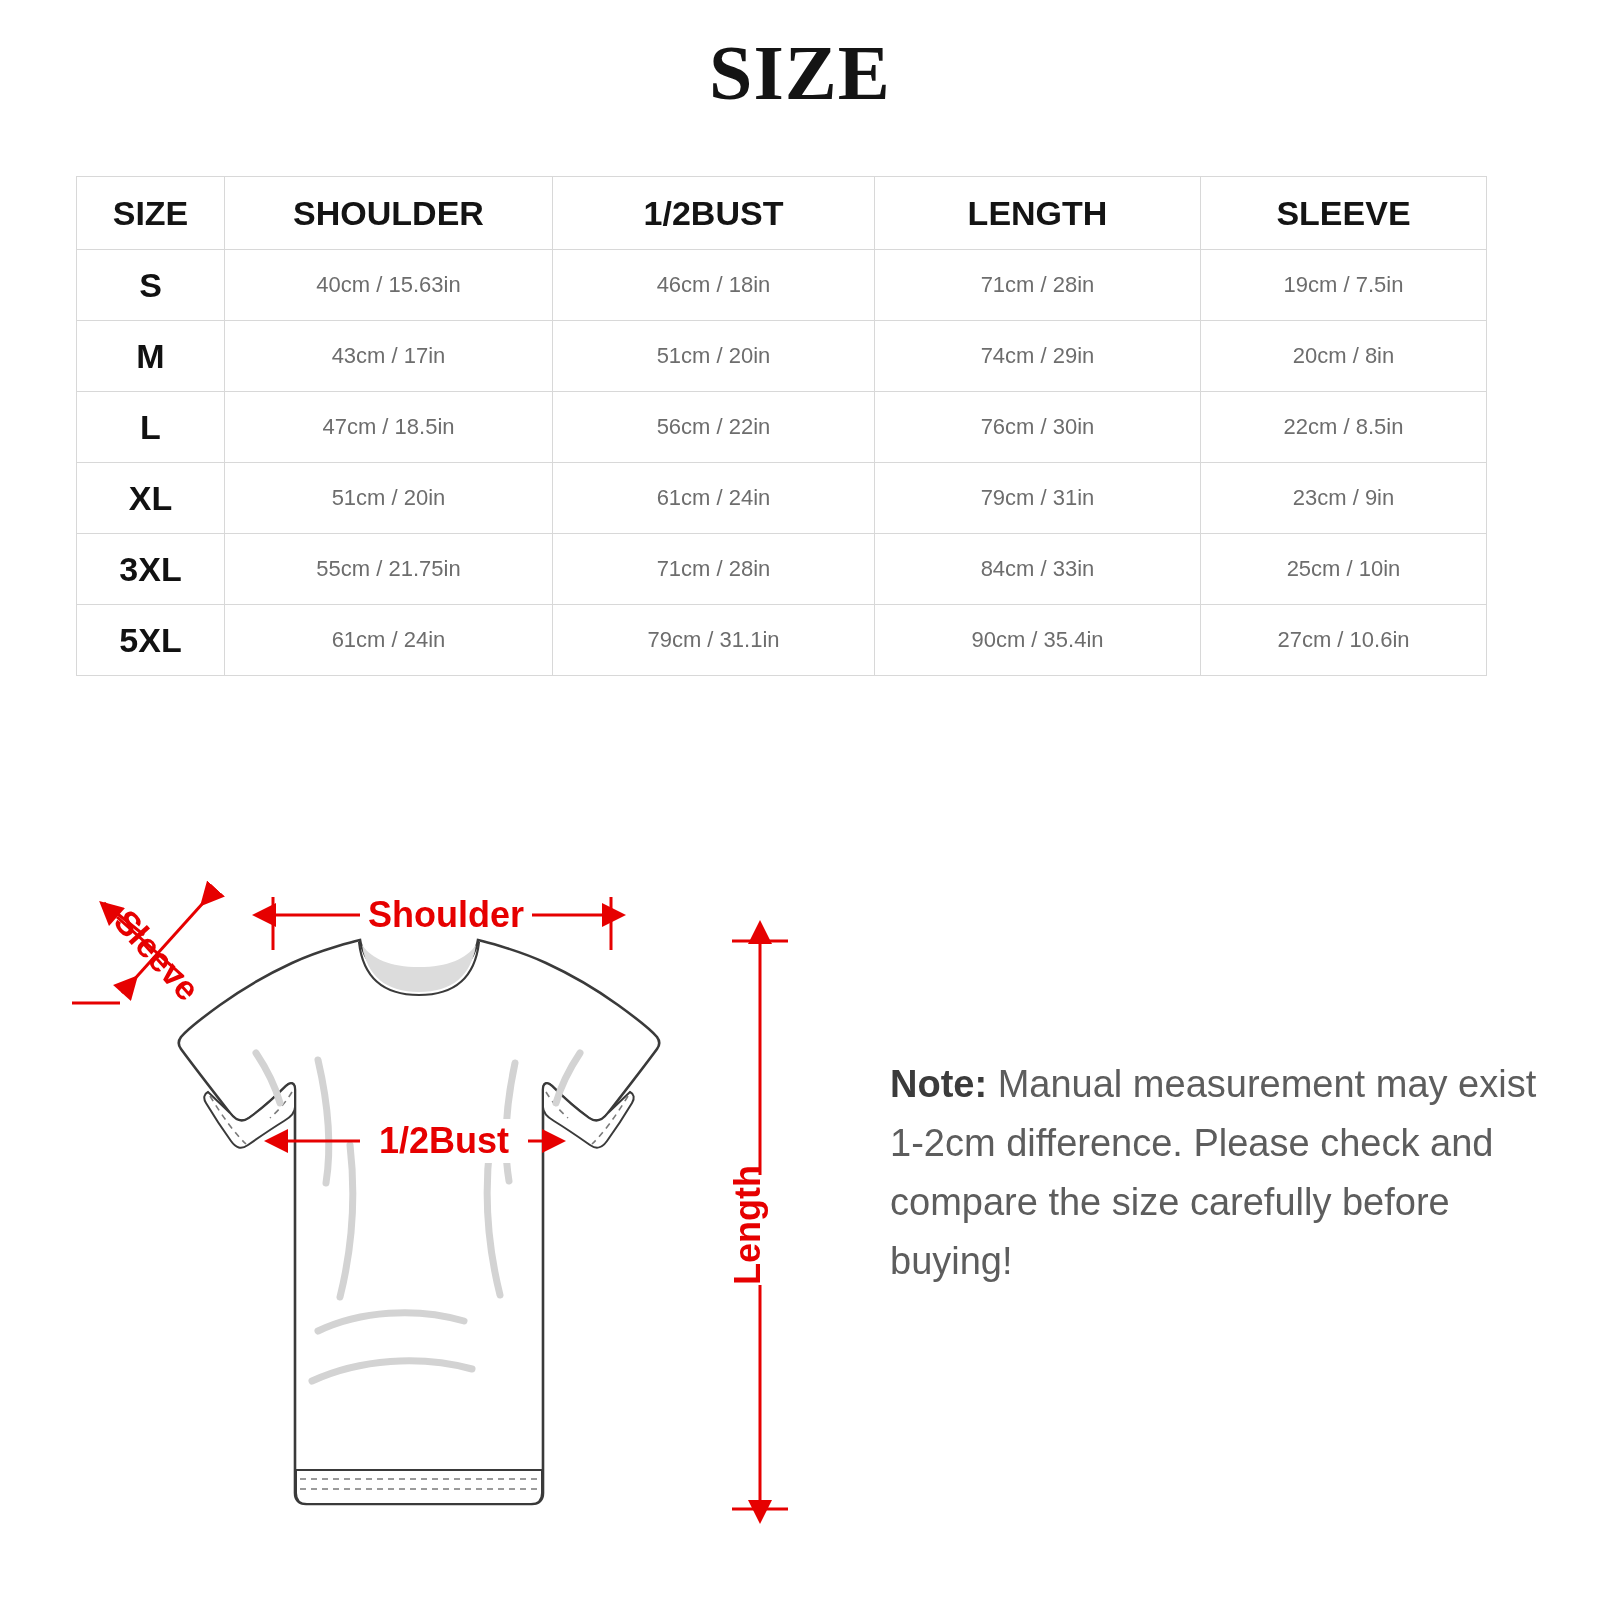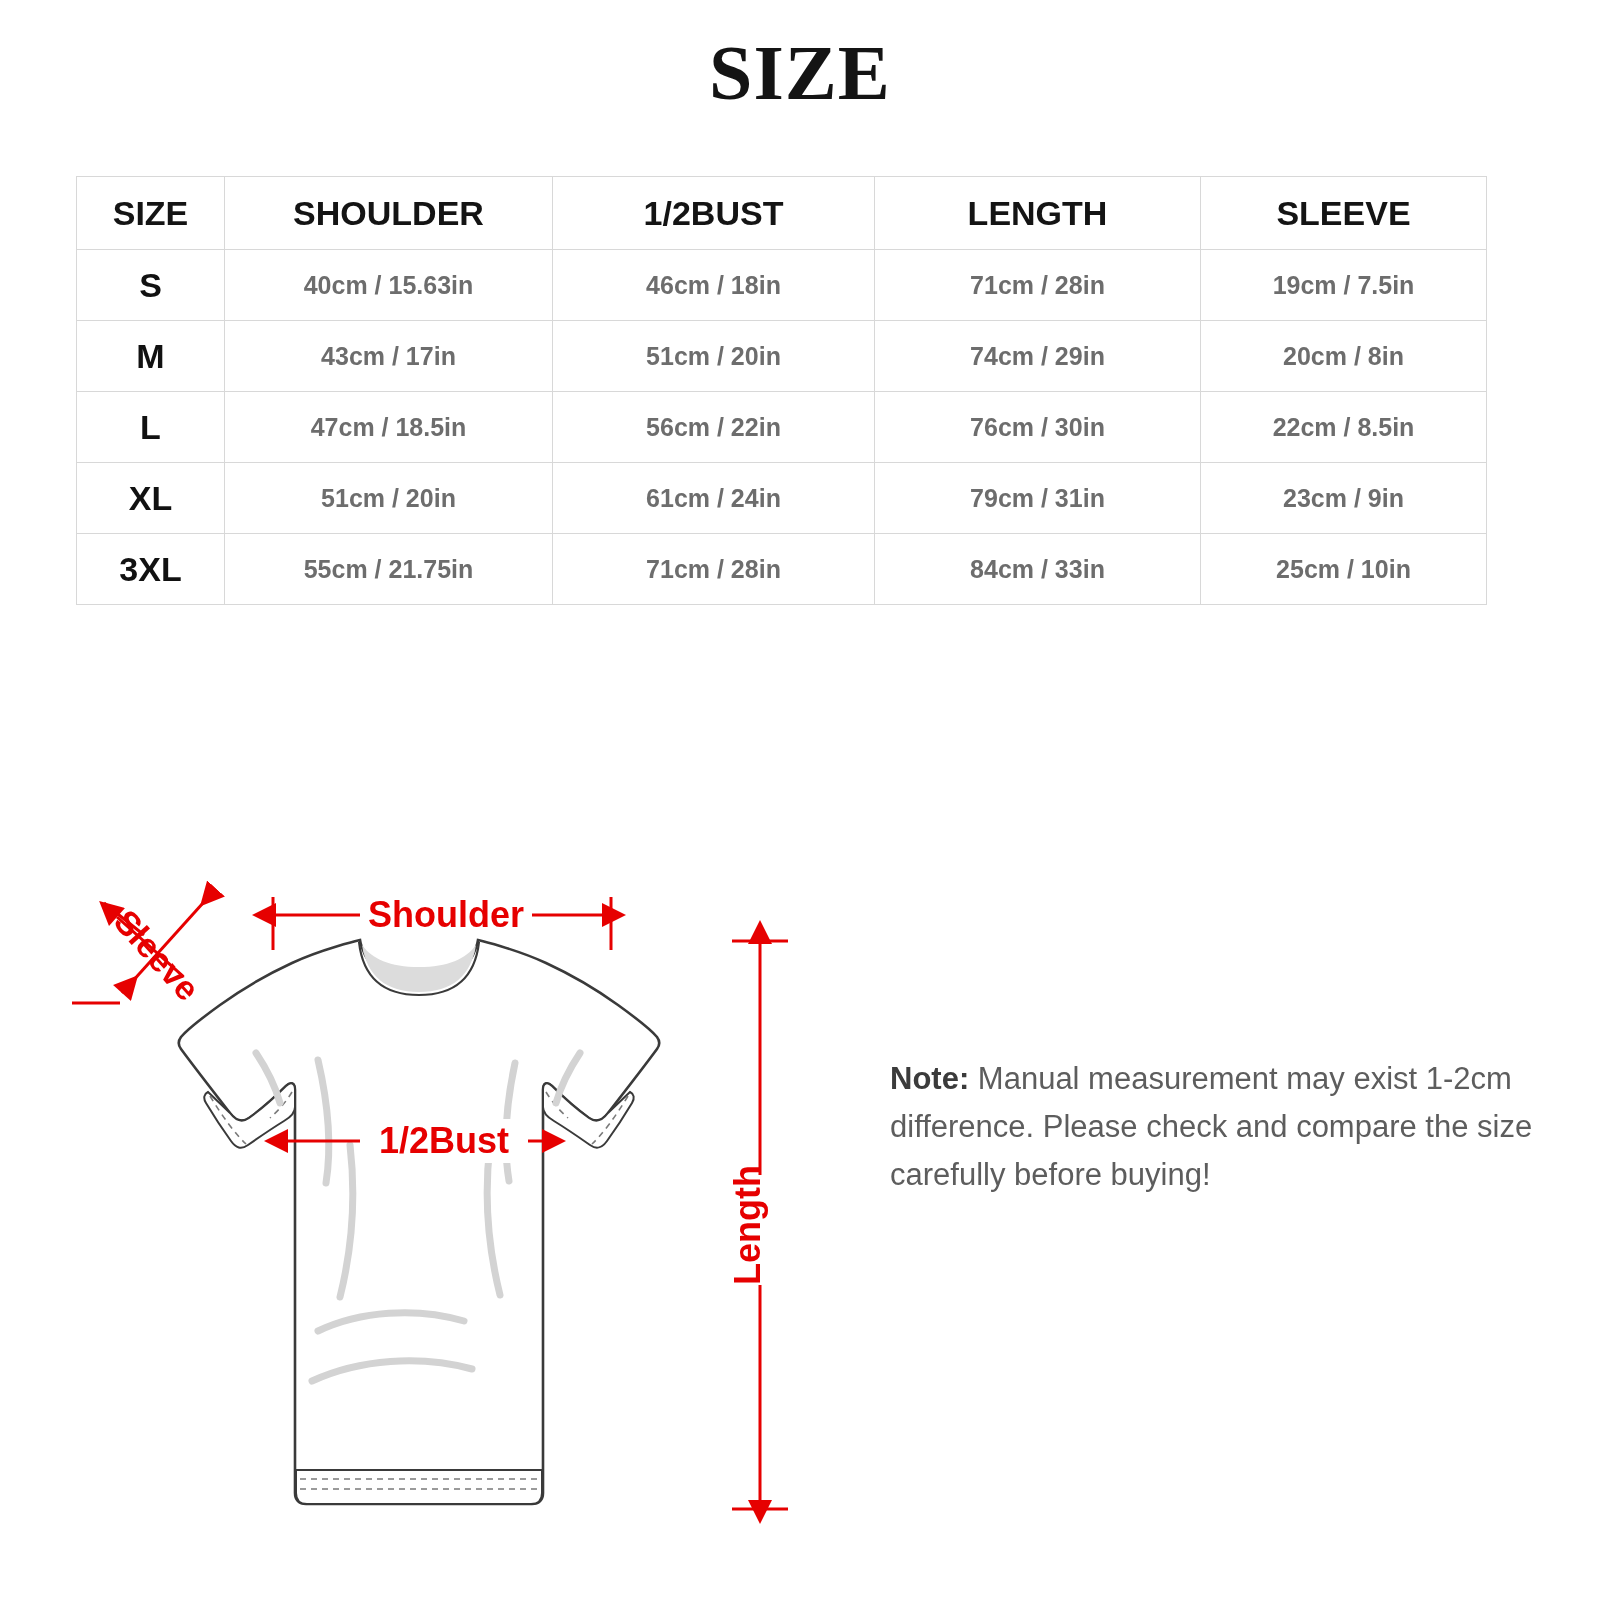--- a/index.html
+++ b/index.html
@@ -30,23 +30,23 @@
     top: 176px;
     width: 1410px;
     border-collapse: collapse;
     table-layout: fixed;
   }
   #size-table td, #size-table th {
     border: 1px solid #d8d8d8;
     height: 70px;
     text-align: center;
     vertical-align: middle;
-    font-size: 25px;
+    font-size: 22px;
     color: #6d6d6d;
-    font-weight: bold;
+    font-weight: normal;
     padding: 0;
   }
   #size-table thead th {
     color: #141414;
     font-weight: bold;
     font-size: 34px;
     height: 72px;
   }
   #size-table tbody td.sizecell {
     color: #111111;
@@ -64,21 +64,21 @@
     left: 60px;
     top: 845px;
     width: 810px;
     height: 730px;
   }
   #note {
     position: absolute;
     left: 890px;
     top: 1055px;
     width: 660px;
-    font-size: 31px;
+    font-size: 38px;
     line-height: 1.55;
     color: #5d5d5d;
   }
   #note b {
     color: #3b3b3b;
   }
 </style>
 </head>
 <body>
 
@@ -129,20 +129,27 @@
       <td>61cm / 24in</td>
       <td>79cm / 31in</td>
       <td>23cm / 9in</td>
     </tr>
     <tr>
       <td class="sizecell">3XL</td>
       <td>55cm / 21.75in</td>
       <td>71cm / 28in</td>
       <td>84cm / 33in</td>
       <td>25cm / 10in</td>
+    </tr>
+    <tr>
+      <td class="sizecell">5XL</td>
+      <td>61cm / 24in</td>
+      <td>79cm / 31.1in</td>
+      <td>90cm / 35.4in</td>
+      <td>27cm / 10.6in</td>
     </tr>
   </tbody>
 </table>
 
 <div id="diagram">
   <svg width="810" height="730" viewBox="0 0 810 730" xmlns="http://www.w3.org/2000/svg">
     <defs>
       <marker id="arrL" markerWidth="10" markerHeight="10" refX="8" refY="4" orient="auto">
         <path d="M8,0 L0,4 L8,8 z" fill="#e60000"></path>
       </marker>

